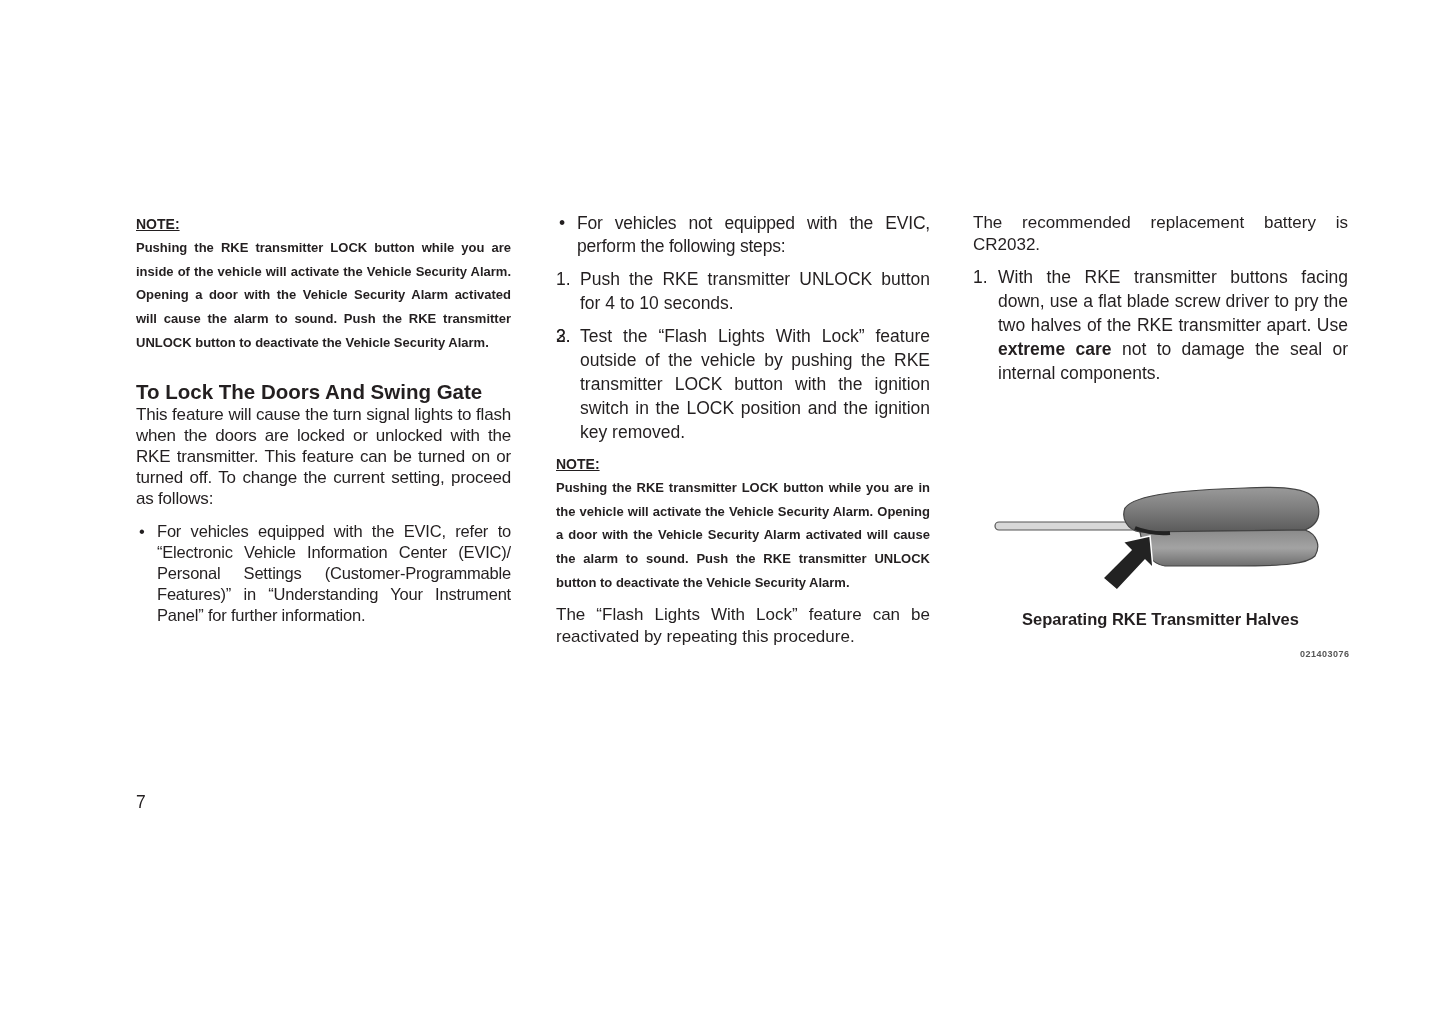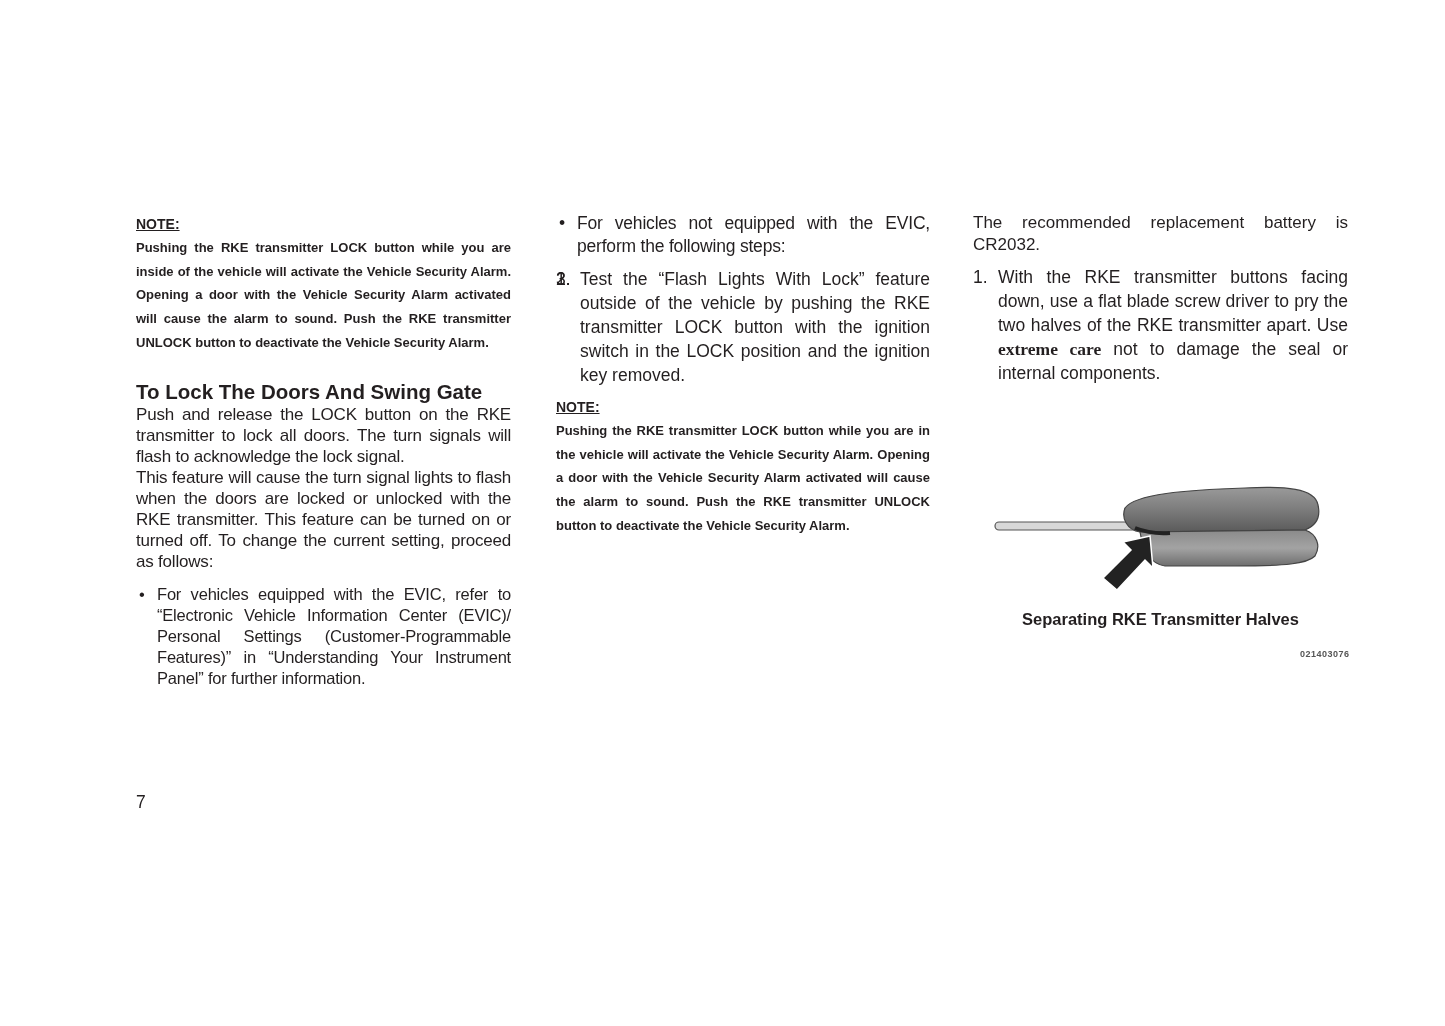--- a/index.html
+++ b/index.html
@@ -16,60 +16,61 @@
   .body { font-size: 17px; line-height: 21px; text-align: justify; letter-spacing: -0.2px; }
   .body-wide { font-size: 17px; line-height: 24px; text-align: justify; }
   .bullet { position: relative; padding-left: 21px; font-size: 16.5px; line-height: 21.2px; text-align: justify; letter-spacing: -0.2px; }
   .bullet .dot { position: absolute; left: 3px; top: 0; }
   .step { position: relative; padding-left: 24px; font-size: 17.5px; line-height: 24px; text-align: justify; }
   .step .num { position: absolute; left: 0; top: 0; }
   .page-num { position: absolute; left: 136px; top: 792px; font-size: 17.5px; }
   .figure { position: absolute; left: 985px; top: 480px; width: 365px; height: 150px; }
   .fig-id { position: absolute; left: 1300px; top: 649px; font-size: 9px; font-weight: bold; color: #555; letter-spacing: 0.5px; }
   .caption { position: absolute; left: 973px; width: 375px; top: 610px; text-align: center; font-weight: bold; font-size: 16.5px; }
-  strong { font-weight: bold; font-family: Liberation Serif, serif; }
+  strong { font-weight: bold; }
 </style>
 </head>
 <body>
 
 <div class="col col1">
   <p class="note-label">NOTE:</p>
   <p class="note-body">Pushing the RKE transmitter LOCK button while you are inside of the vehicle will activate the Vehicle Security Alarm. Opening a door with the Vehicle Security Alarm activated will cause the alarm to sound. Push the RKE transmitter UNLOCK button to deactivate the Vehicle Security Alarm.</p>
 
   <h2 class="h2" style="margin-top:25px;">To Lock The Doors And Swing Gate</h2>
-  <p class="body">Push and release the LOCK button on the RKE transmitter to lock all doors. The turn signals will flash to acknowledge the lock signal.</p>
 
   <p class="body">This feature will cause the turn signal lights to flash when the doors are locked or unlocked with the RKE transmitter. This feature can be turned on or turned off. To change the current setting, proceed as follows:</p>
 
   <div class="bullet" style="margin-top:12px;">
     <span class="dot">•</span>
     <span>For vehicles equipped with the EVIC, refer to “Electronic Vehicle Information Center (EVIC)/ Personal Settings (Customer-Programmable Features)” in “Understanding Your Instrument Panel” for further information.</span>
   </div>
 </div>
 
 <div class="col col2">
   <div class="bullet" style="font-size:17.5px; line-height:23px;">
     <span class="dot">•</span>
     <span>For vehicles not equipped with the EVIC, perform the following steps:</span>
   </div>
 
   <div class="step" style="margin-top:9px;">
     <span class="num">1.</span>
+    <span>Push the RKE transmitter UNLOCK button for 4 to 10 seconds.</span>
   </div>
   <div class="step" style="margin-top:9px;">
     <span class="num">2.</span>
   </div>
   <div class="step" style="margin-top:9px;">
     <span class="num">3.</span>
     <span>Test the “Flash Lights With Lock” feature outside of the vehicle by pushing the RKE transmitter LOCK button with the ignition switch in the LOCK position and the ignition key removed.</span>
   </div>
 
   <p class="note-label" style="margin-top:8px;">NOTE:</p>
   <p class="note-body">Pushing the RKE transmitter LOCK button while you are in the vehicle will activate the Vehicle Security Alarm. Opening a door with the Vehicle Security Alarm activated will cause the alarm to sound. Push the RKE transmitter UNLOCK button to deactivate the Vehicle Security Alarm.</p>
 
+  <p class="body-wide" style="margin-top:9px; line-height:22px;">The “Flash Lights With Lock” feature can be reactivated by repeating this procedure.</p>
 </div>
 
 <div class="col col3">
   <p class="body-wide" style="line-height:22px;">The recommended replacement battery is CR2032.</p>
 
   <div class="step" style="margin-top:9px; padding-left:25px;">
     <span class="num">1.</span>
     <span>With the RKE transmitter buttons facing down, use a flat blade screw driver to pry the two halves of the RKE transmitter apart. Use </span><strong>extreme care</strong><span> not to damage the seal or internal components.</span>
   </div>
 </div>

